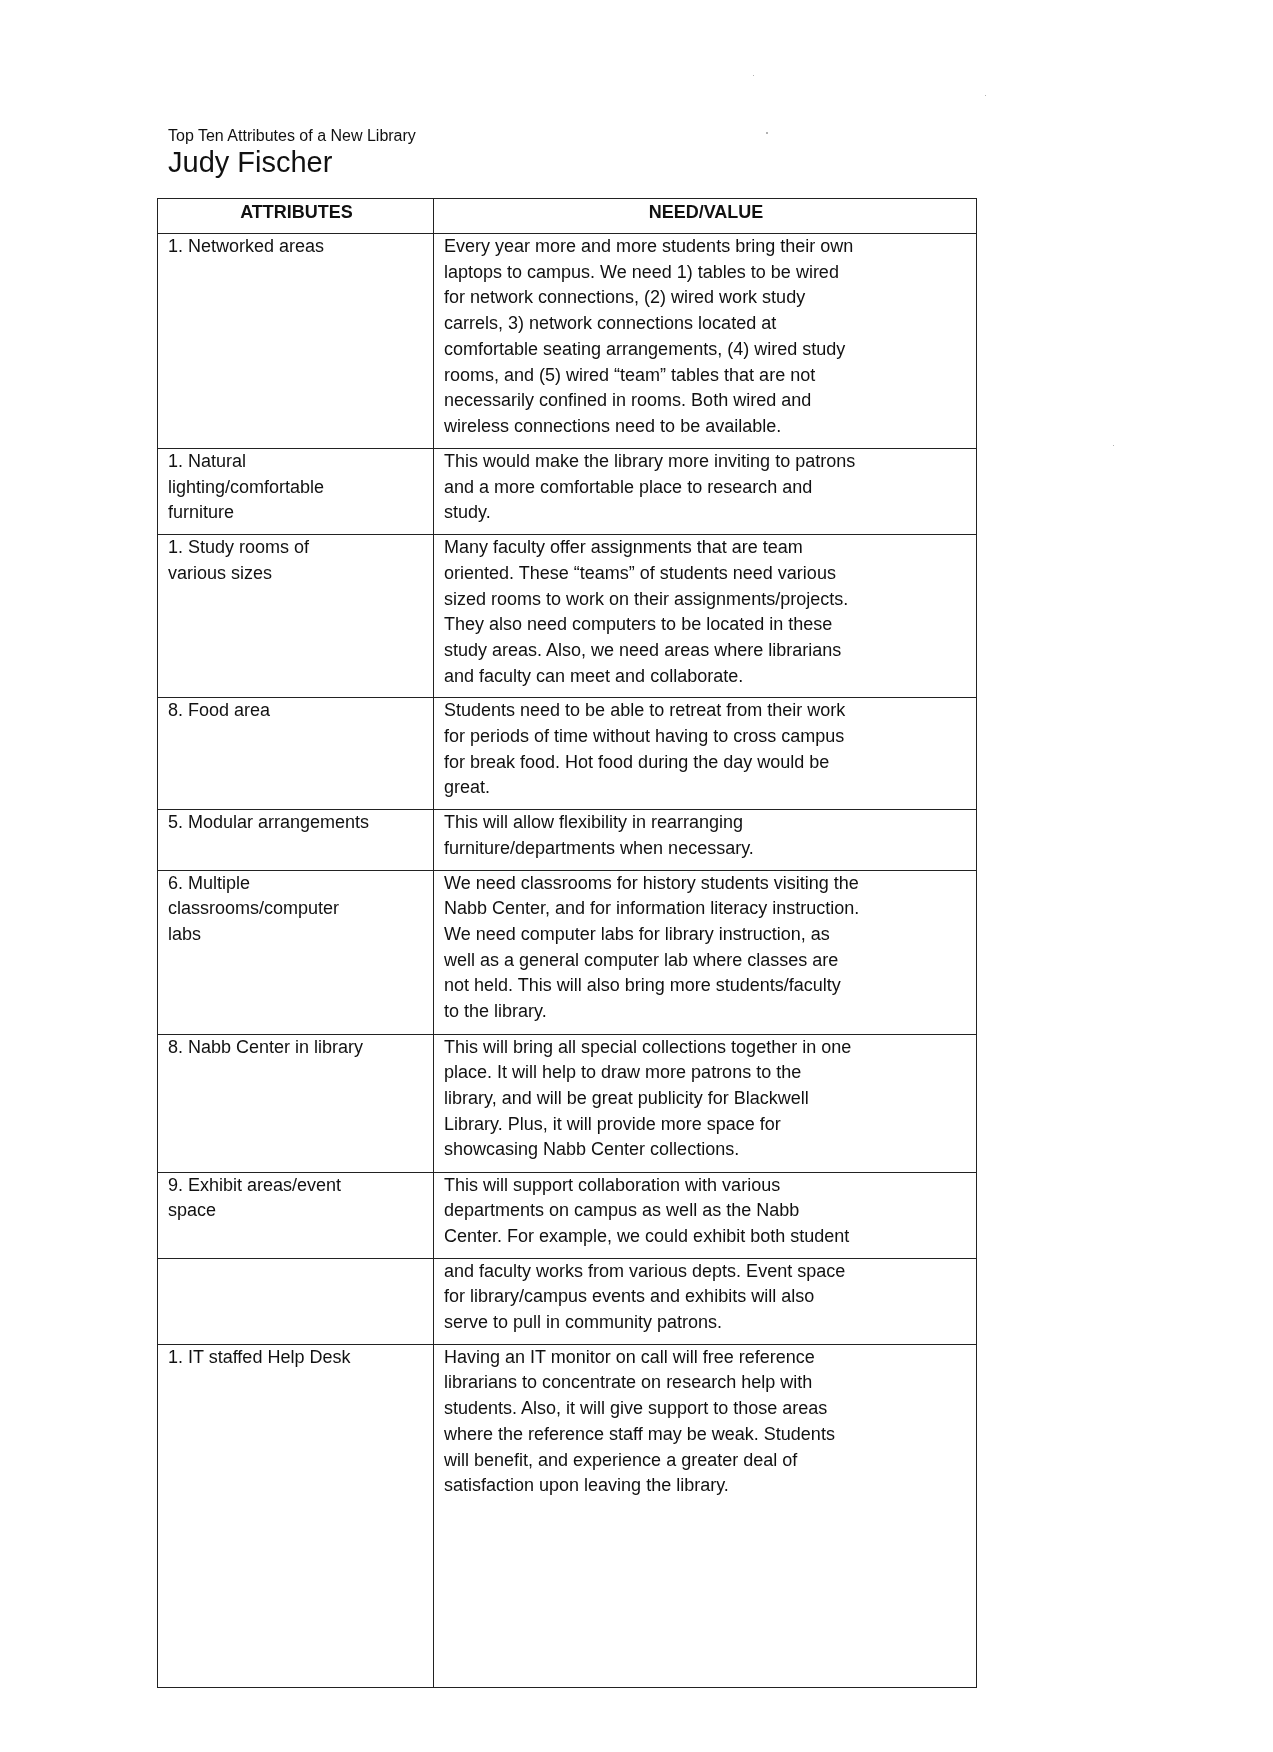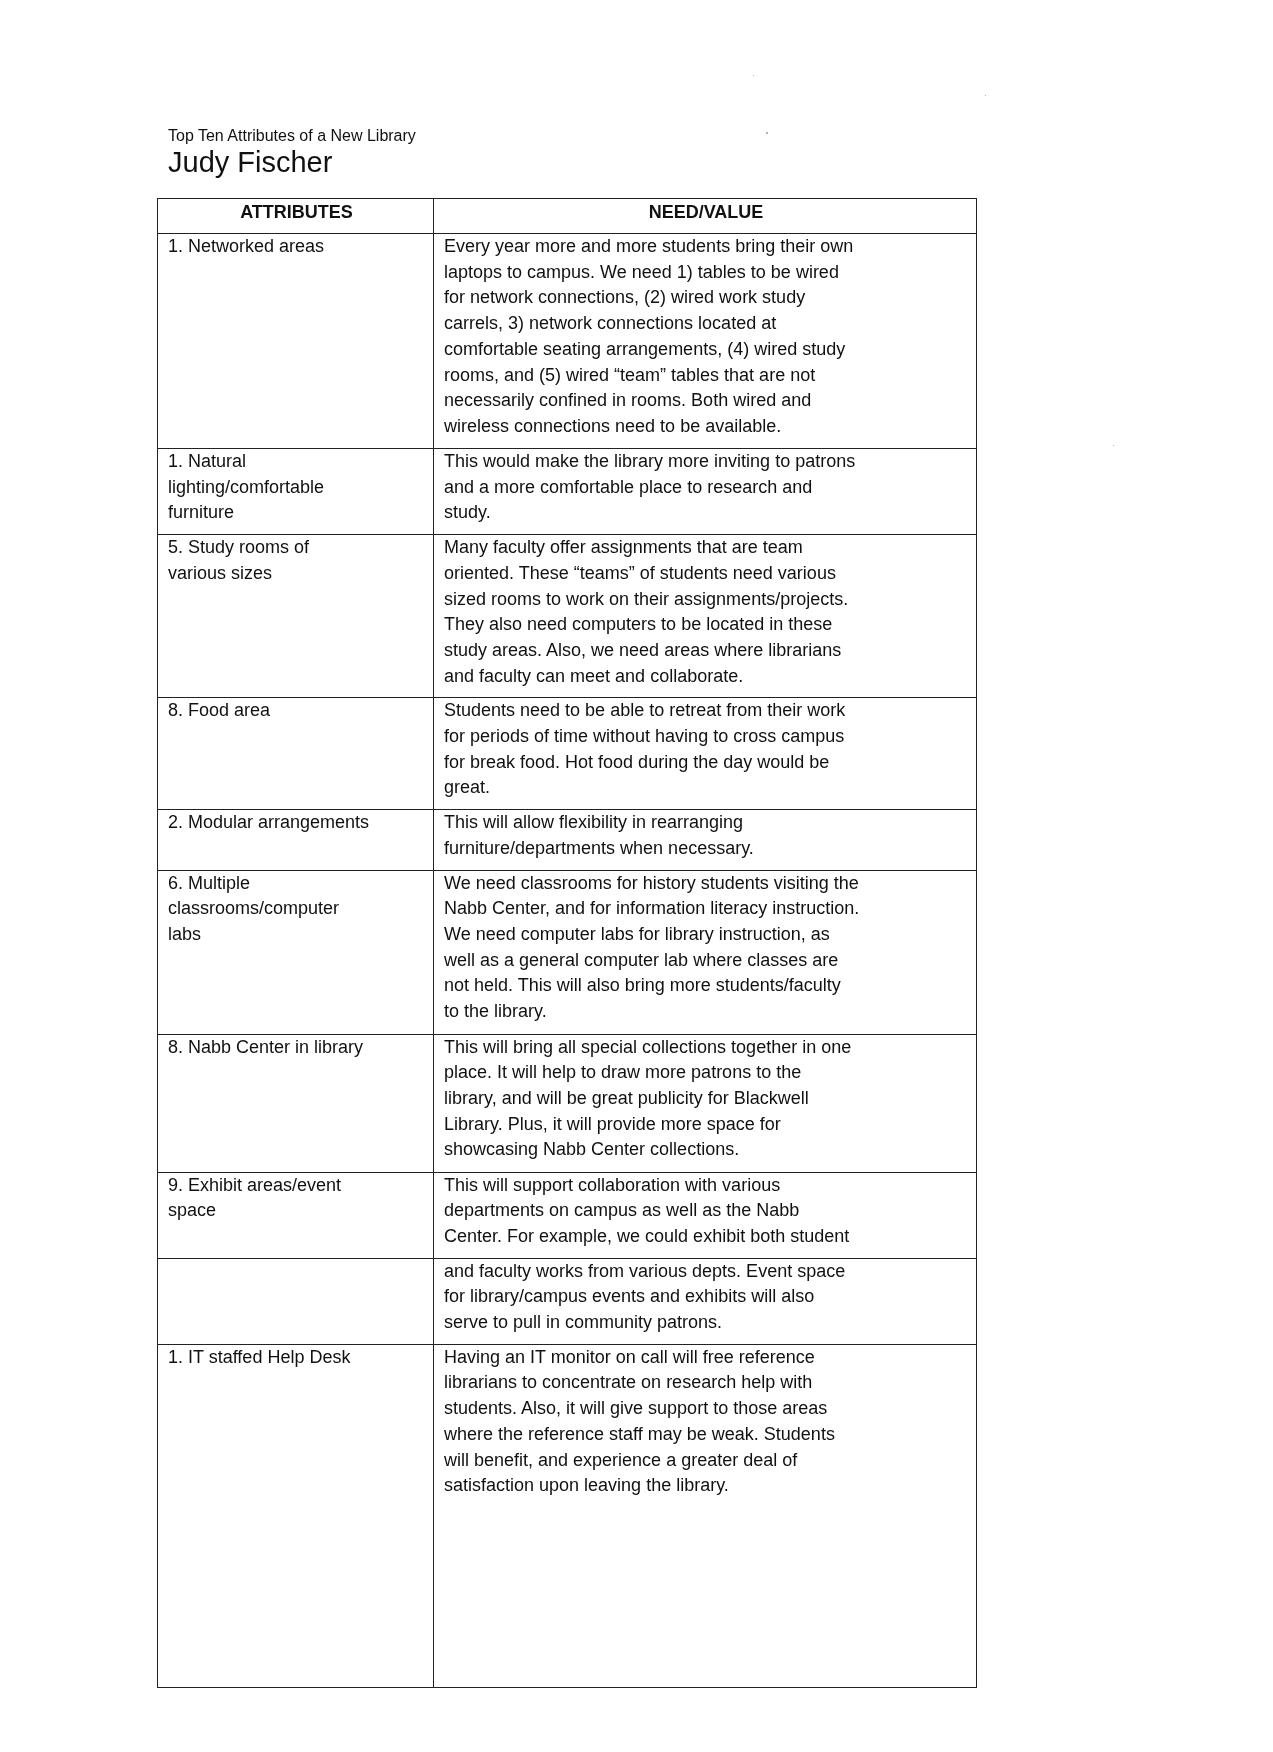--- a/index.html
+++ b/index.html
@@ -107,38 +107,38 @@
     </tr>
     <tr class="r2">
       <td class="cell-text">1. Natural
 lighting/comfortable
 furniture</td>
       <td class="cell-text">This would make the library more inviting to patrons
 and a more comfortable place to research and
 study.</td>
     </tr>
     <tr class="r3">
-      <td class="cell-text">5.  Study rooms of
+      <td class="cell-text">1.  Study rooms of
 various sizes</td>
       <td class="cell-text">Many faculty offer assignments that are team
 oriented.  These “teams” of students need various
 sized rooms to work on their assignments/projects.
 They also need computers to be located in these
 study areas.  Also, we need areas where librarians
 and faculty can meet and collaborate.</td>
     </tr>
     <tr class="r4">
       <td class="cell-text">8. Food area</td>
       <td class="cell-text">Students need to be able to retreat from their work
 for periods of time without having to cross campus
 for break food.  Hot food during the day would be
 great.</td>
     </tr>
     <tr class="r5">
-      <td class="cell-text">2. Modular arrangements</td>
+      <td class="cell-text">5. Modular arrangements</td>
       <td class="cell-text">This will allow flexibility in rearranging
 furniture/departments when necessary.</td>
     </tr>
     <tr class="r6">
       <td class="cell-text">6. Multiple
 classrooms/computer
 labs</td>
       <td class="cell-text">We need classrooms for history students visiting the
 Nabb Center, and for information literacy instruction.
 We need computer labs for library instruction, as

